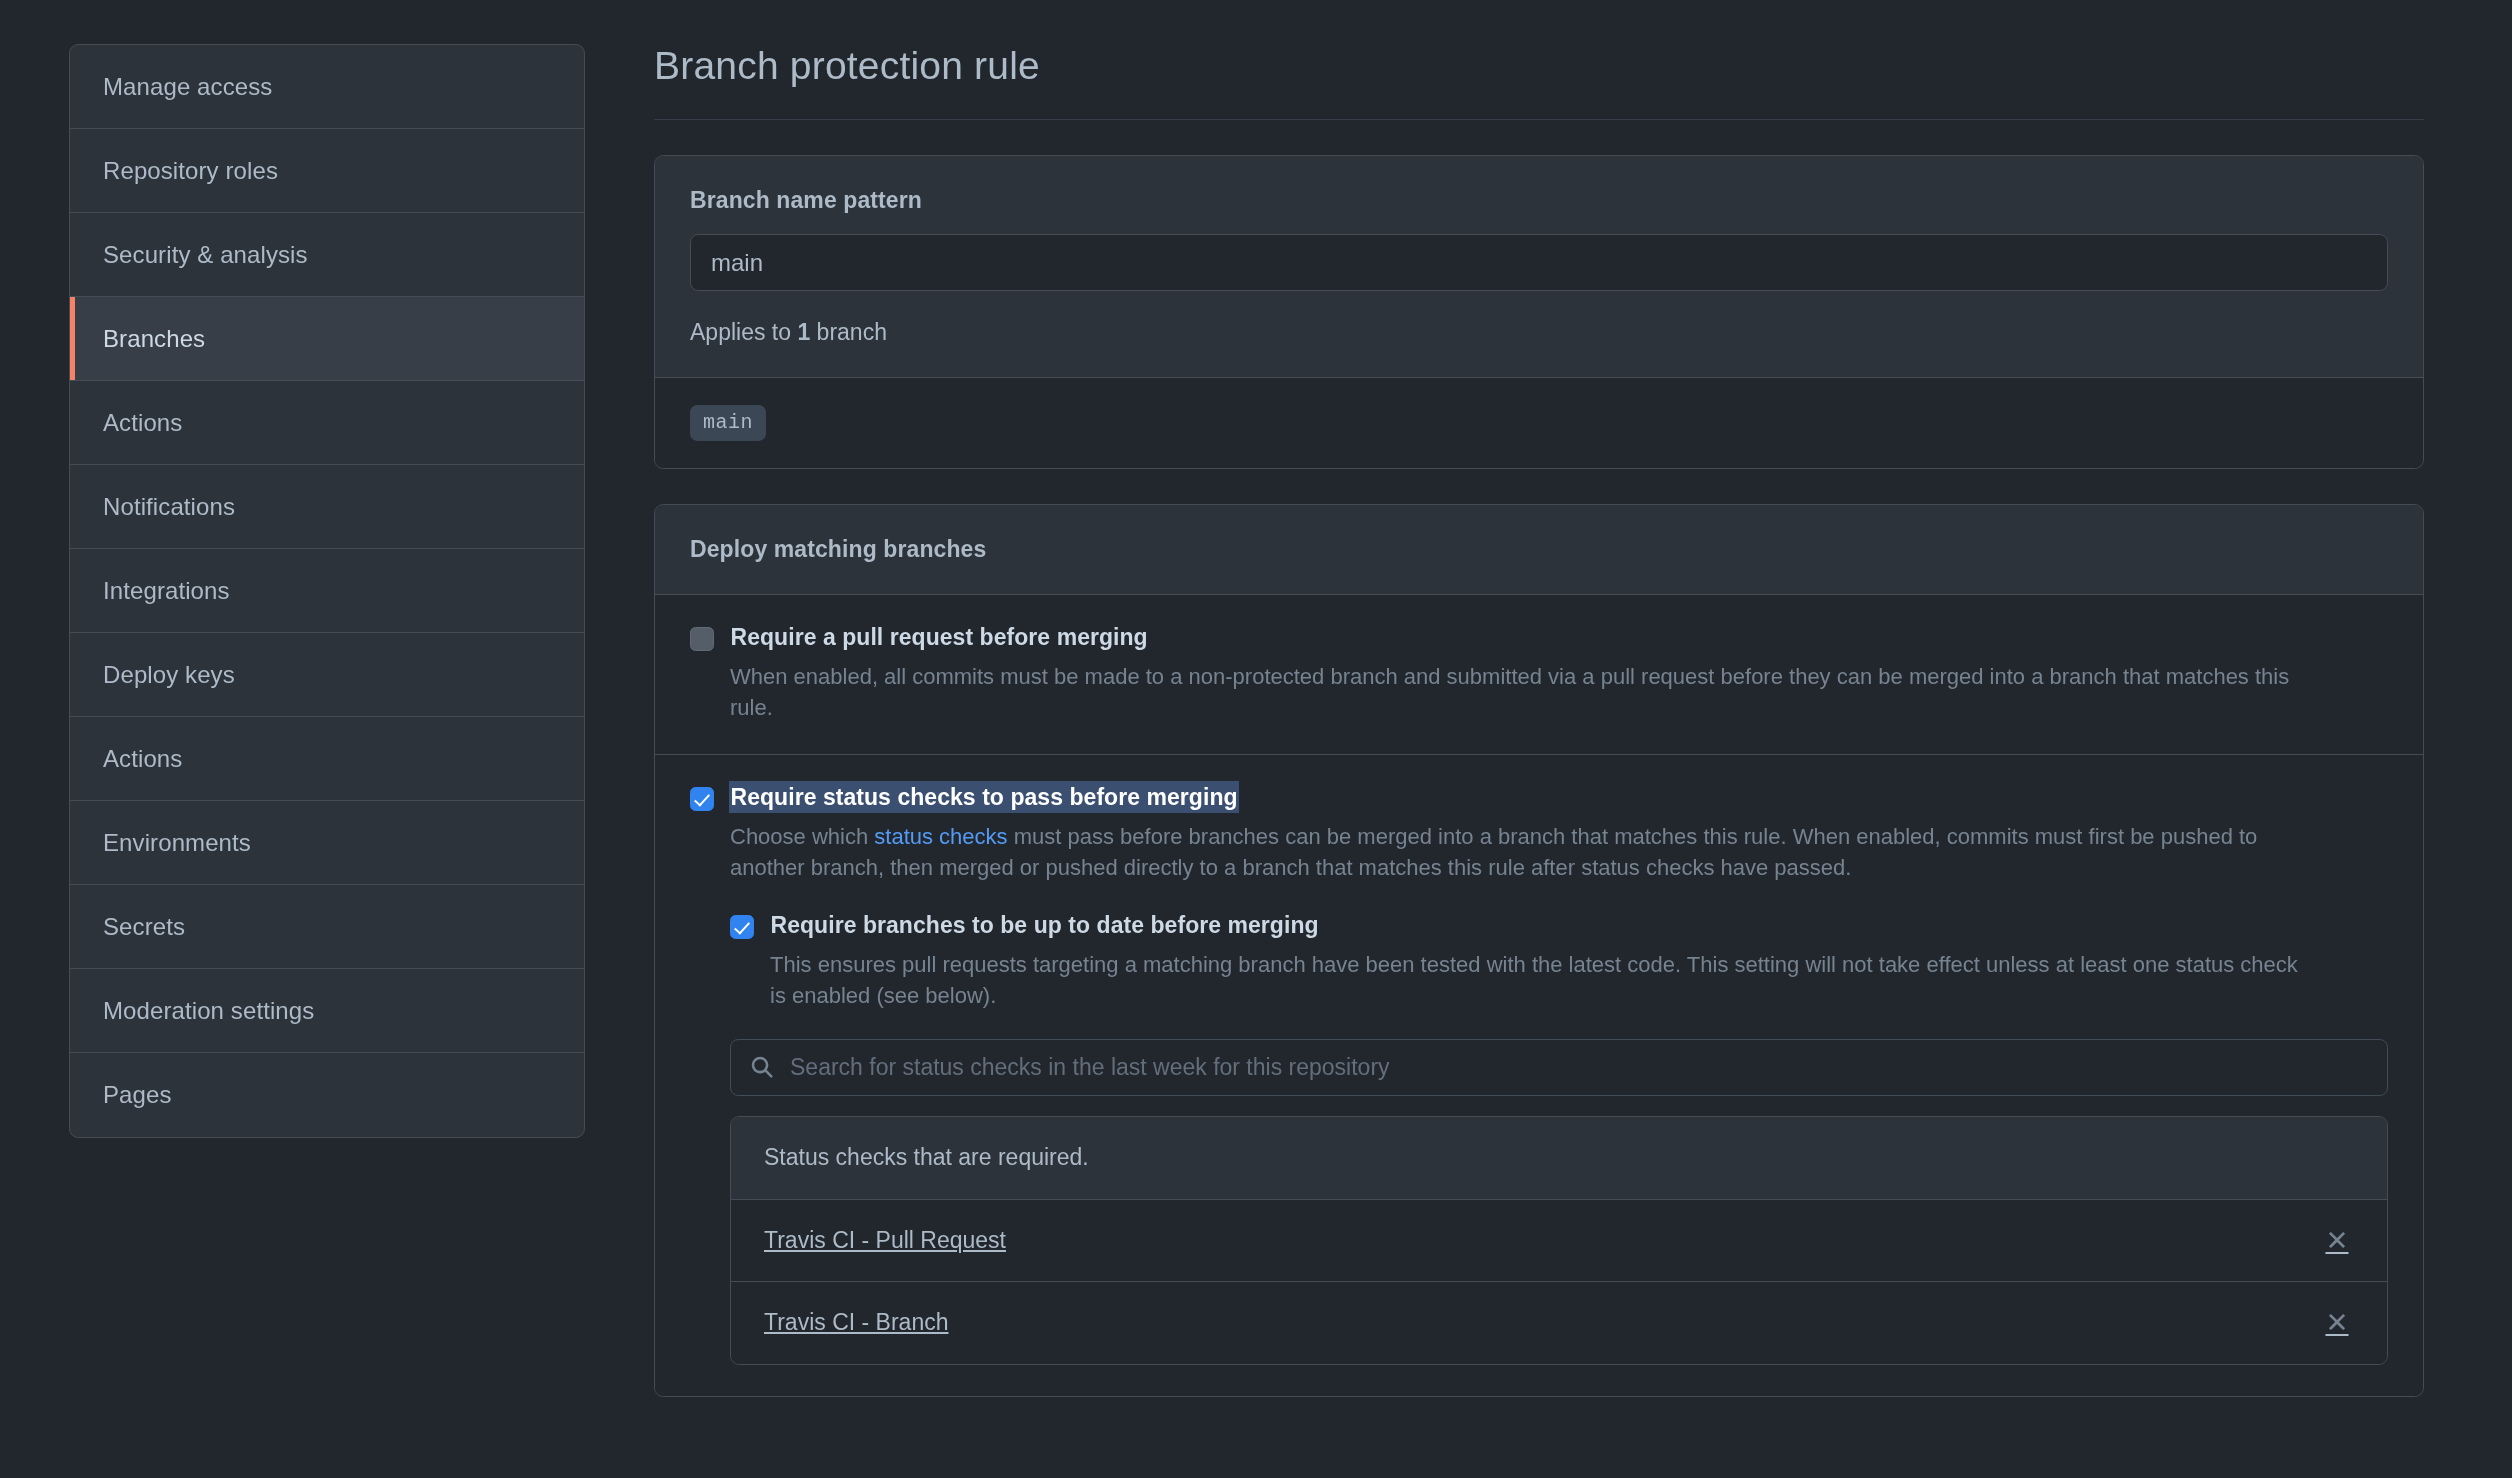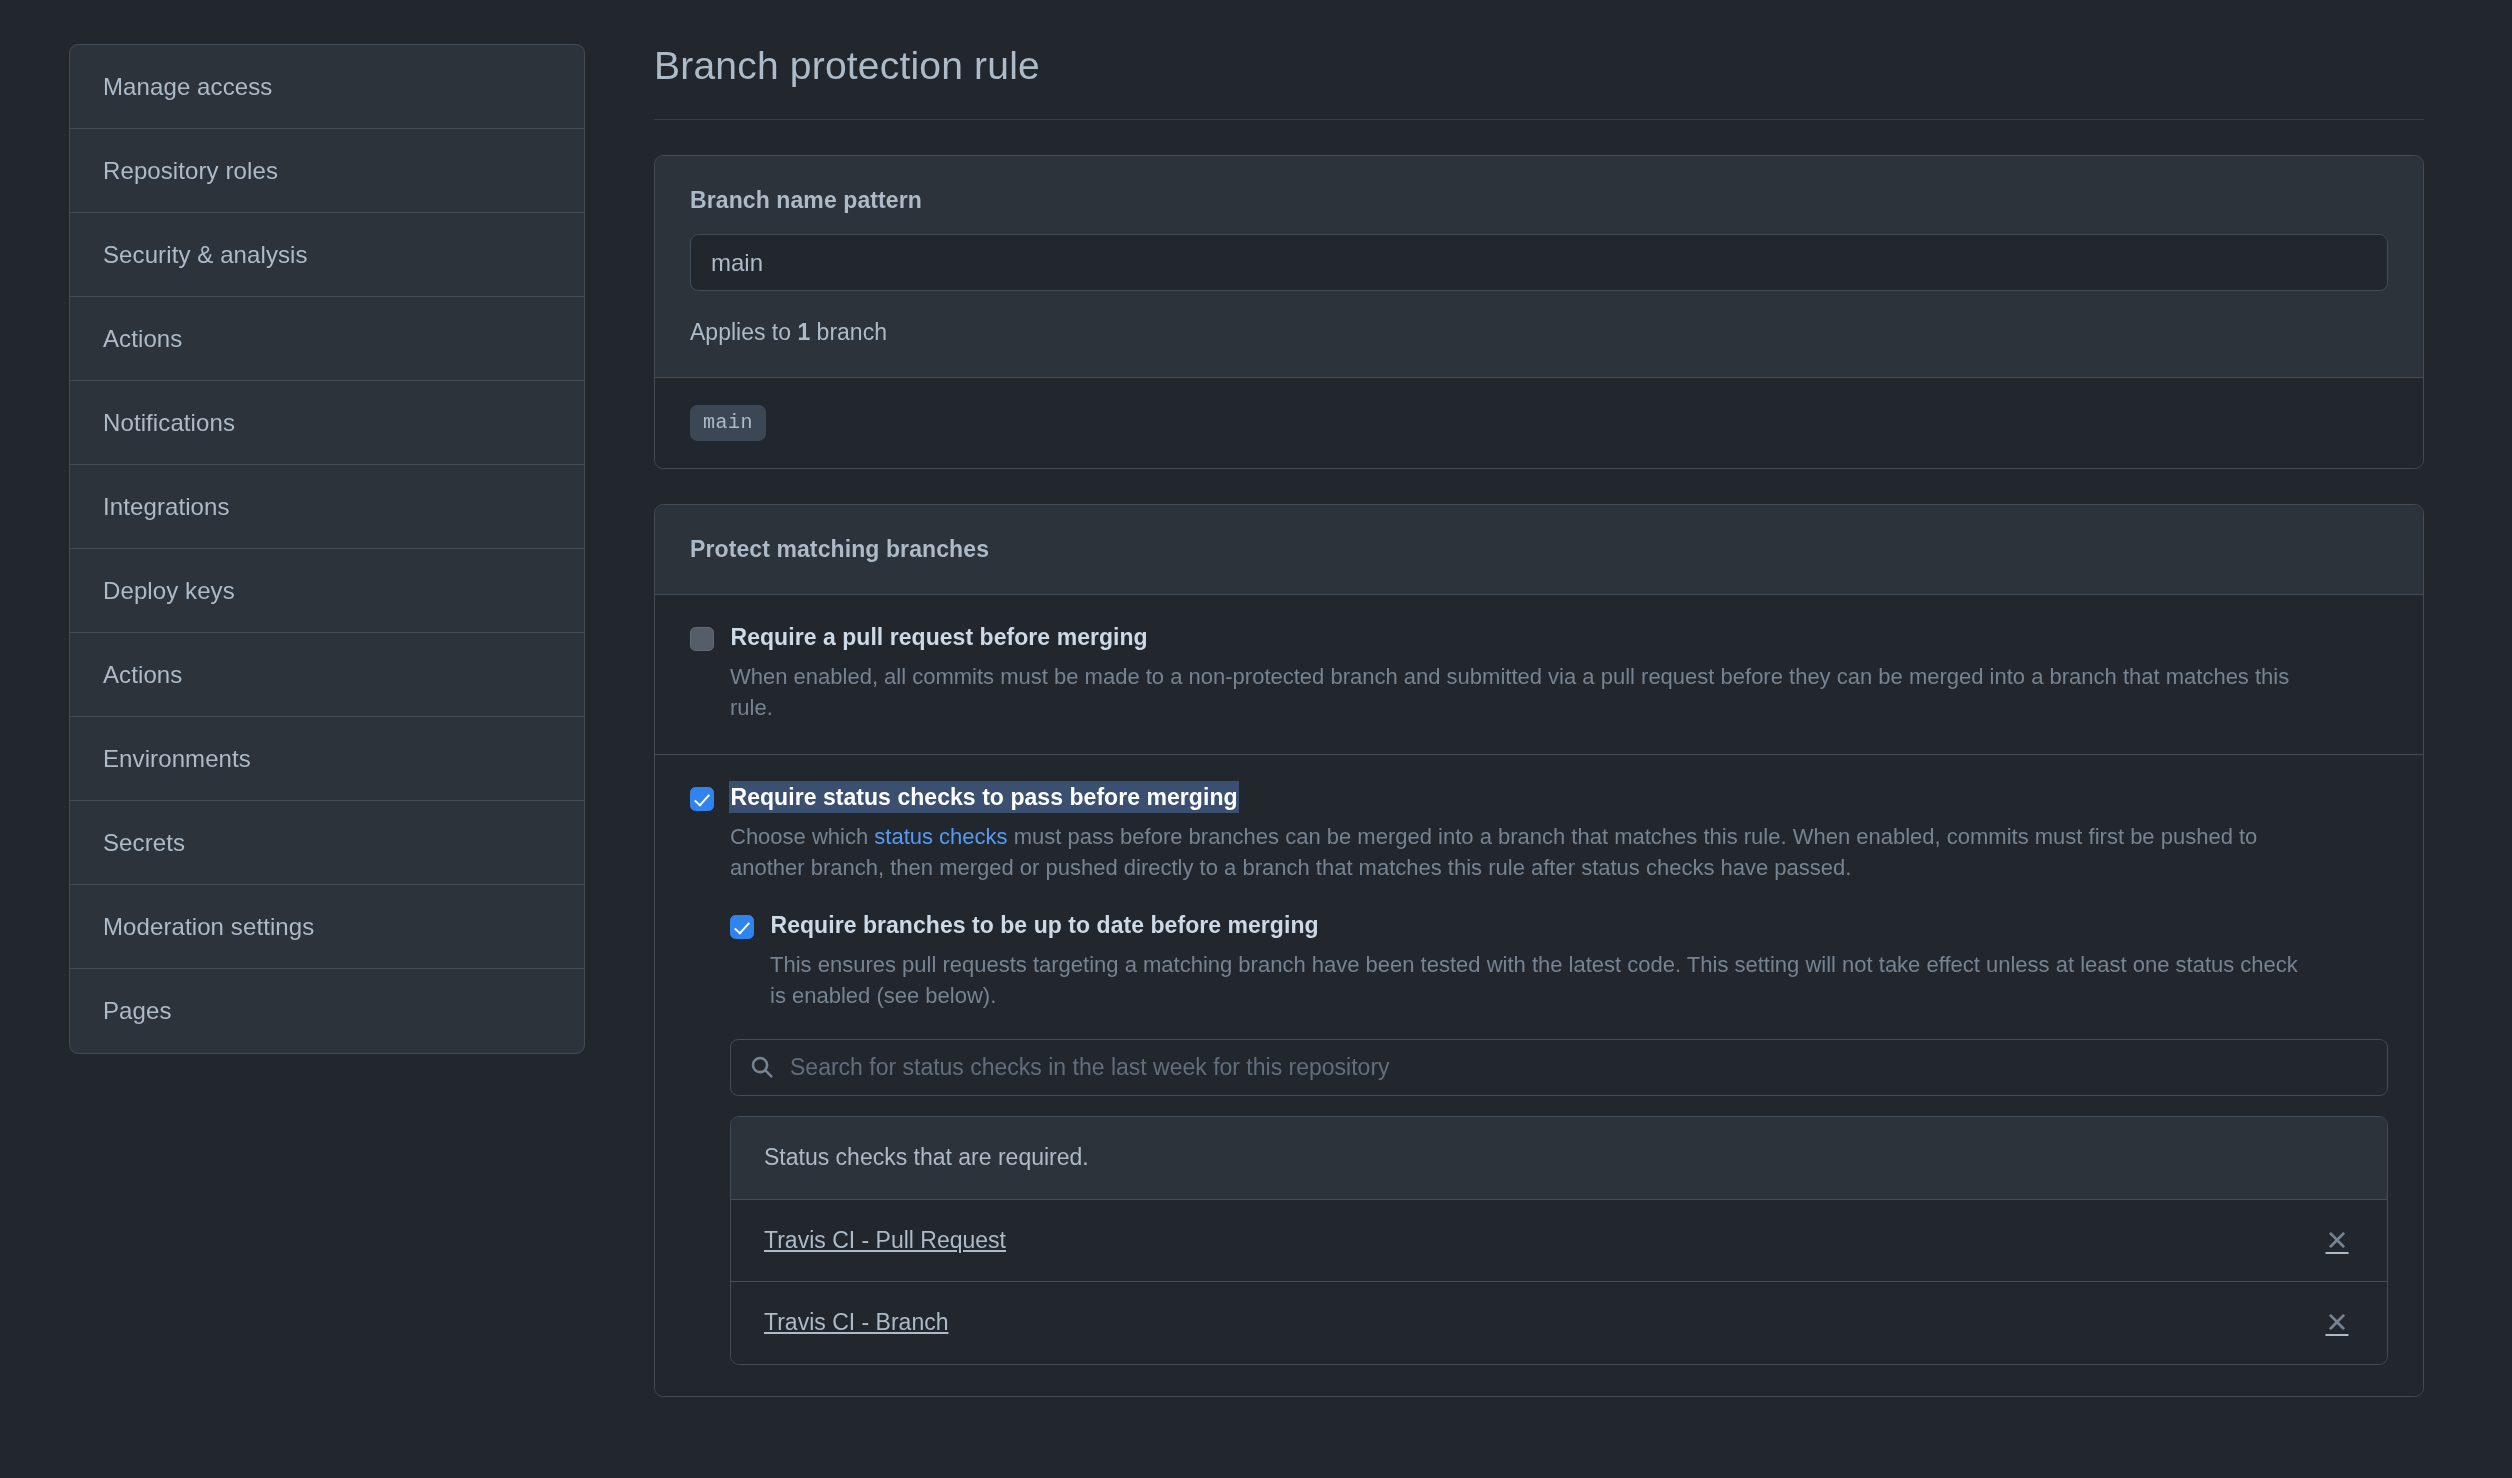--- a/index.html
+++ b/index.html
@@ -302,20 +302,23 @@
 
       <div class="sidebar-item">
         <span>Manage access</span>
       </div>
       <div class="sidebar-item">
         <span>Repository roles</span>
       </div>
       <div class="sidebar-item">
         <span>Security &amp; analysis</span>
       </div>
+      <div class="sidebar-item active">
+        <span>Branches</span>
+      </div>
       <div class="sidebar-item">
         <span>Actions</span>
       </div>
       <div class="sidebar-item">
         <span>Notifications</span>
       </div>
       <div class="sidebar-item">
         <span>Integrations</span>
       </div>
       <div class="sidebar-item">
@@ -350,21 +353,21 @@
         <input class="text-input" type="text" value="main" style="">
         <div class="applies-to"><span>Applies to </span><b>1</b><span> branch</span></div>
       </div>
       <div class="branch-list">
         <span class="branch-chip">main</span>
       </div>
     </section>
 
     <section class="card">
       <div class="card-head">
-        <div class="section-title">Protect matching branches</div>
+        <div class="section-title">Deploy matching branches</div>
       </div>
 
       <div class="card-body">
 
         <div class="rule-block first">
           <div class="rule-head">
             <span class="cbox off"></span>
             <span class="rule-label">Require a pull request before merging</span>
           </div>
           <div class="rule-desc">When enabled, all commits must be made to a non-protected branch and submitted via a pull request before they can be merged into a branch that matches this rule.</div>

